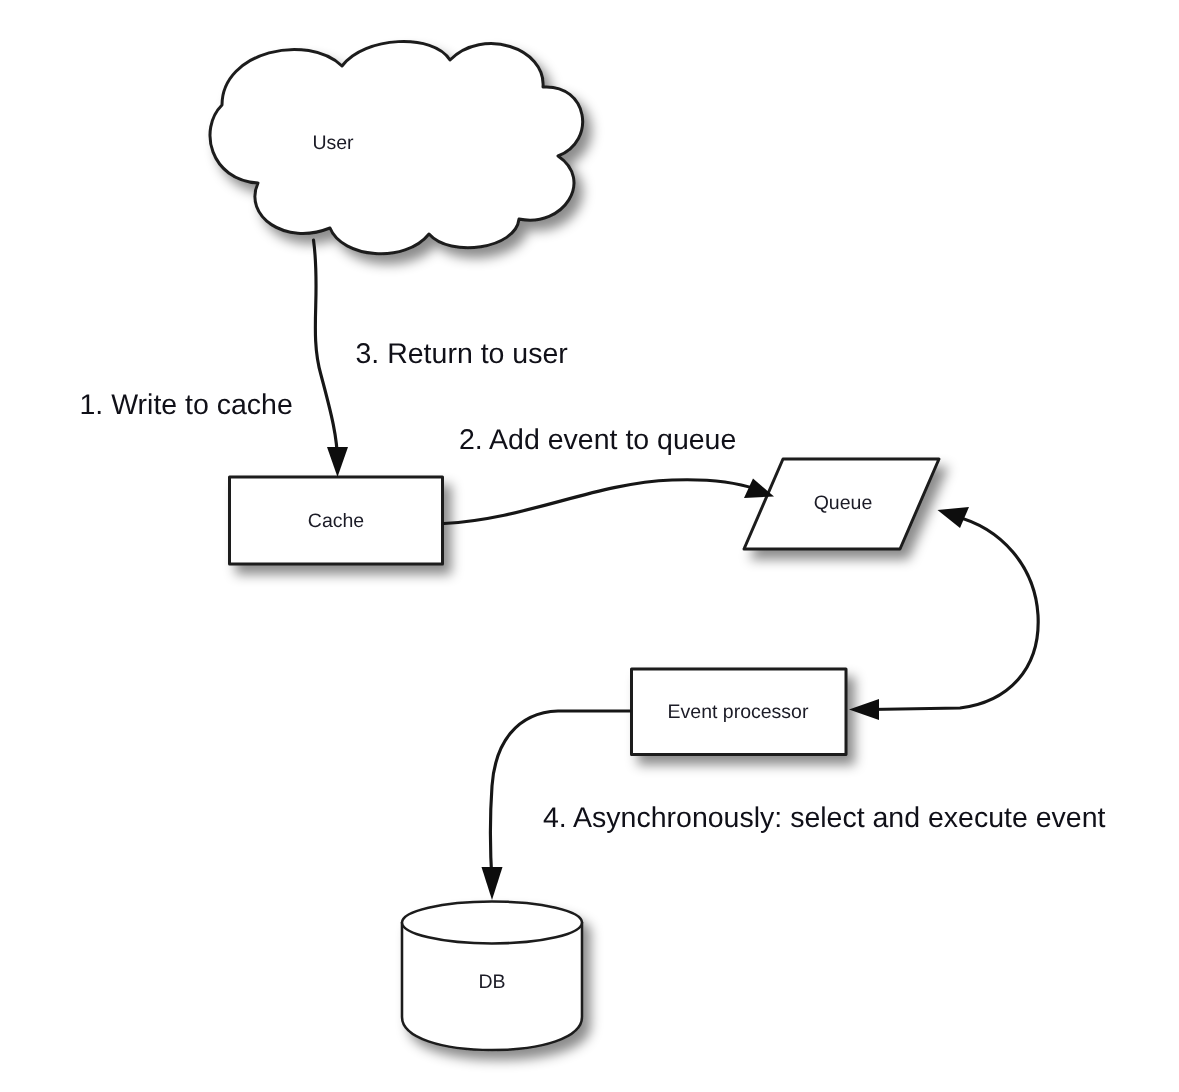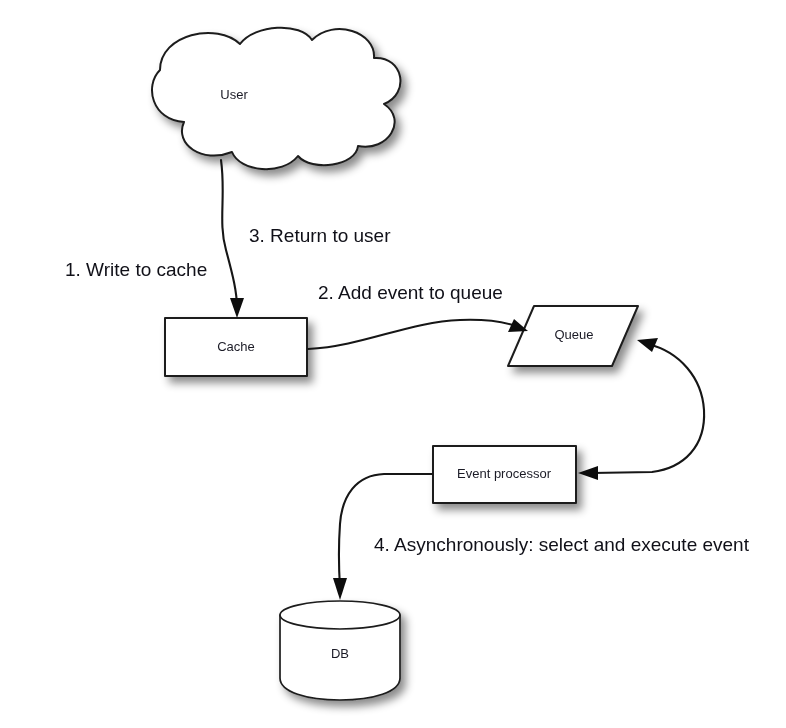--- a/index.html
+++ b/index.html
@@ -11,21 +11,21 @@
   body {
     width: 786px;
     height: 728px;
     font-family: "Liberation Sans", "DejaVu Sans", sans-serif;
     color: #1a1a1a;
     overflow: hidden;
     position: relative;
   }
   #diagram-canvas {
     position: absolute;
-    left: 12px;
+    left: 0;
     top: 0;
     width: 705px;
     height: 728px;
     border-radius: 20px;
   }
   svg.diagram-svg {
     display: block;
     width: 786px;
     height: 728px;
   }

